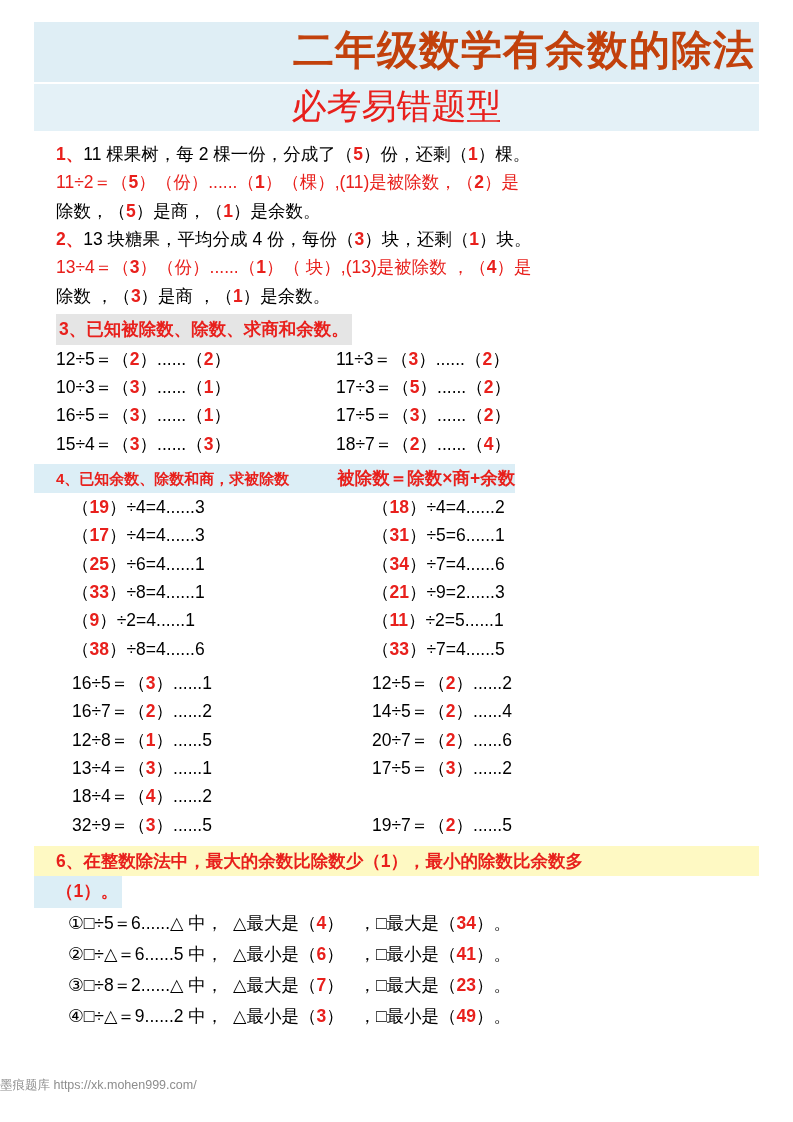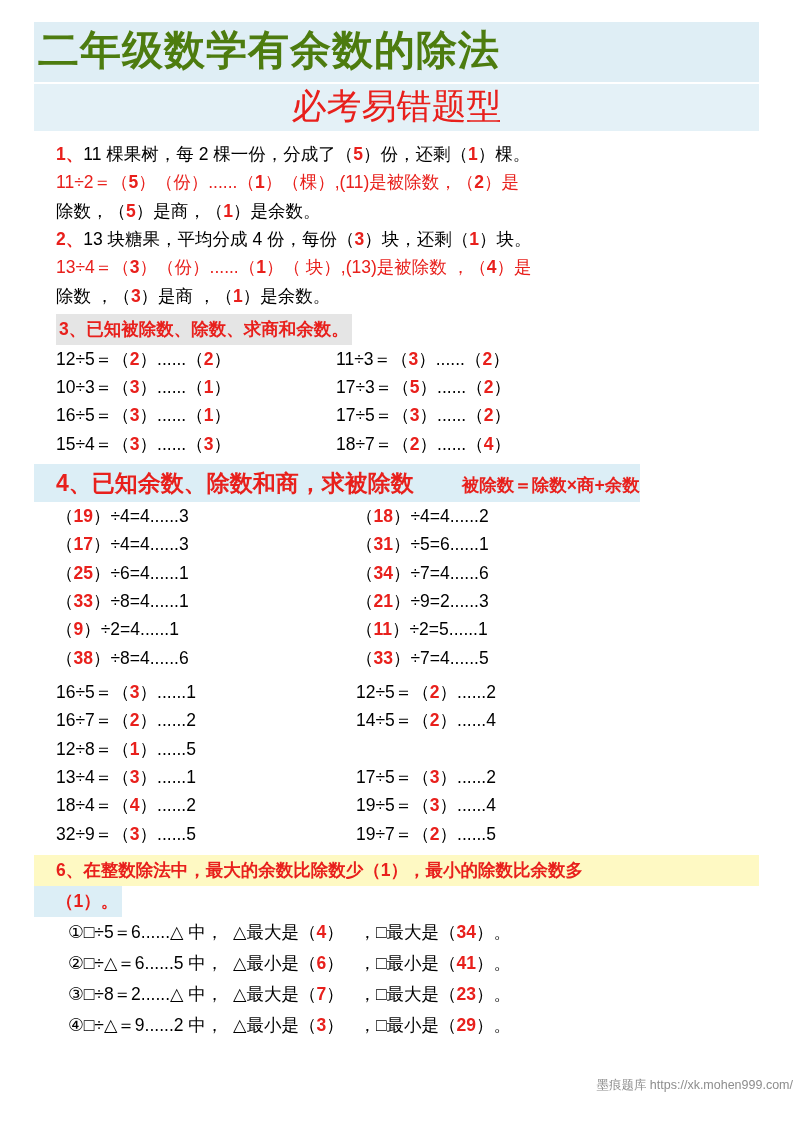--- a/index.html
+++ b/index.html
@@ -12,28 +12,28 @@
     overflow:hidden;
   }
   .page{
     width:793px;height:1122px;
     box-sizing:border-box;
     padding:22px 34px 0 34px;
     position:relative;
   }
   
   .title1{
-    text-align:left;
+    text-align:right;
     font-weight:bold;
     font-size:41px;
     letter-spacing:1px;
     background:#dfeef5;
     padding:6px 4px 8px 4px;
     line-height:1.12;
-    color:#4d7c0f;
+    color:#c2410c;
   }
   .title2{
     text-align:center;
     font-weight:normal;
     font-size:35px;
     color:#e8201c;
     background:#e4f1f7;
     padding:2px 4px 6px 4px;
     margin-top:2px;
     line-height:1.12;
@@ -60,30 +60,30 @@
   .indent{padding-left:22px;}
   
   .row2{
     display:flex;
     font-size:17.5px;
     line-height:1.62;
     padding-left:22px;
   }
   .row2 .c1{width:280px;}
   .row2 .c2{flex:1;}
-  .row2b .c1{width:300px;}
+  .row2b .c1{width:300px;margin-left:16px;}
   .sechead{
     display:flex;
     align-items:baseline;
     background:#dceef6;
     padding-left:22px;
     width:fit-content;
   }
   .sechead .t{
-    font-size:23px;font-weight:bold;color:#e8201c;line-height:1.66;
+    font-size:15px;font-weight:bold;color:#e8201c;line-height:1.66;
   }
   .sechead .f{
     font-size:17.5px;font-weight:bold;color:#e8201c;margin-left:48px;line-height:1.66;
   }
   .q6{
     background:#fef9c3;
     padding:1px 4px 1px 22px;
     font-size:17.5px;
     font-weight:bold;
     color:#e8201c;
@@ -100,21 +100,21 @@
   }
   .choice{
     font-size:17.5px;
     line-height:1.78;
     padding-left:34px;
   }
   .footer{
     position:absolute;
     left:0;right:0;
     bottom:28px;
-    text-align:right;
+    text-align:left;
     font-size:12.5px;
     color:#8d8d8d;
   }
 </style>
 </head>
 <body>
 
 <div class="page">
 
   <div class="title1">二年级数学有余数的除法</div>
@@ -201,28 +201,28 @@
     <div class="row2 row2b">
       <div class="c1"><span>16÷5＝（</span><span class="redb">3</span><span>）......1</span></div>
       <div class="c2"><span>12÷5＝（</span><span class="redb">2</span><span>）......2</span></div>
     </div>
     <div class="row2 row2b">
       <div class="c1"><span>16÷7＝（</span><span class="redb">2</span><span>）......2</span></div>
       <div class="c2"><span>14÷5＝（</span><span class="redb">2</span><span>）......4</span></div>
     </div>
     <div class="row2 row2b">
       <div class="c1"><span>12÷8＝（</span><span class="redb">1</span><span>）......5</span></div>
+      <div class="c2"><span>20÷7＝（</span><span class="redb">2</span><span>）......6</span></div>
     </div>
     <div class="row2 row2b">
       <div class="c1"><span>13÷4＝（</span><span class="redb">3</span><span>）......1</span></div>
       <div class="c2"><span>17÷5＝（</span><span class="redb">3</span><span>）......2</span></div>
     </div>
     <div class="row2 row2b">
       <div class="c1"><span>18÷4＝（</span><span class="redb">4</span><span>）......2</span></div>
-      <div class="c2"><span>19÷5＝（</span><span class="redb">3</span><span>）......4</span></div>
     </div>
     <div class="row2 row2b">
       <div class="c1"><span>32÷9＝（</span><span class="redb">3</span><span>）......5</span></div>
       <div class="c2"><span>19÷7＝（</span><span class="redb">2</span><span>）......5</span></div>
     </div>
   </div>
 
   <div style="margin-top:7px;">
     <div class="q6">
       <span>6、在整数除法中，最大的余数比除数少（</span><span>1</span><span>），最小的除数比余数多</span>
@@ -234,18 +234,18 @@
     <div class="choice">
       <span>①</span><span>□÷5＝6......△ 中，</span>&nbsp;&nbsp;<span>△最大是（</span><span class="redb">4</span><span>）</span>&nbsp;&nbsp;&nbsp;<span>，</span><span>□最大是（</span><span class="redb">34</span><span>）。</span>
     </div>
     <div class="choice">
       <span>②</span><span>□÷△＝6......5 中，</span>&nbsp;&nbsp;<span>△最小是（</span><span class="redb">6</span><span>）</span>&nbsp;&nbsp;&nbsp;<span>，</span><span>□最小是（</span><span class="redb">41</span><span>）。</span>
     </div>
     <div class="choice">
       <span>③</span><span>□÷8＝2......△ 中，</span>&nbsp;&nbsp;<span>△最大是（</span><span class="redb">7</span><span>）</span>&nbsp;&nbsp;&nbsp;<span>，</span><span>□最大是（</span><span class="redb">23</span><span>）。</span>
     </div>
     <div class="choice">
-      <span>④</span><span>□÷△＝9......2 中，</span>&nbsp;&nbsp;<span>△最小是（</span><span class="redb">3</span><span>）</span>&nbsp;&nbsp;&nbsp;<span>，</span><span>□最小是（</span><span class="redb">29</span><span>）。</span>
+      <span>④</span><span>□÷△＝9......2 中，</span>&nbsp;&nbsp;<span>△最小是（</span><span class="redb">3</span><span>）</span>&nbsp;&nbsp;&nbsp;<span>，</span><span>□最小是（</span><span class="redb">49</span><span>）。</span>
     </div>
   </div>
 
   <div class="footer">墨痕题库 https://xk.mohen999.com/</div>
 </div>
 
 </body></html>

